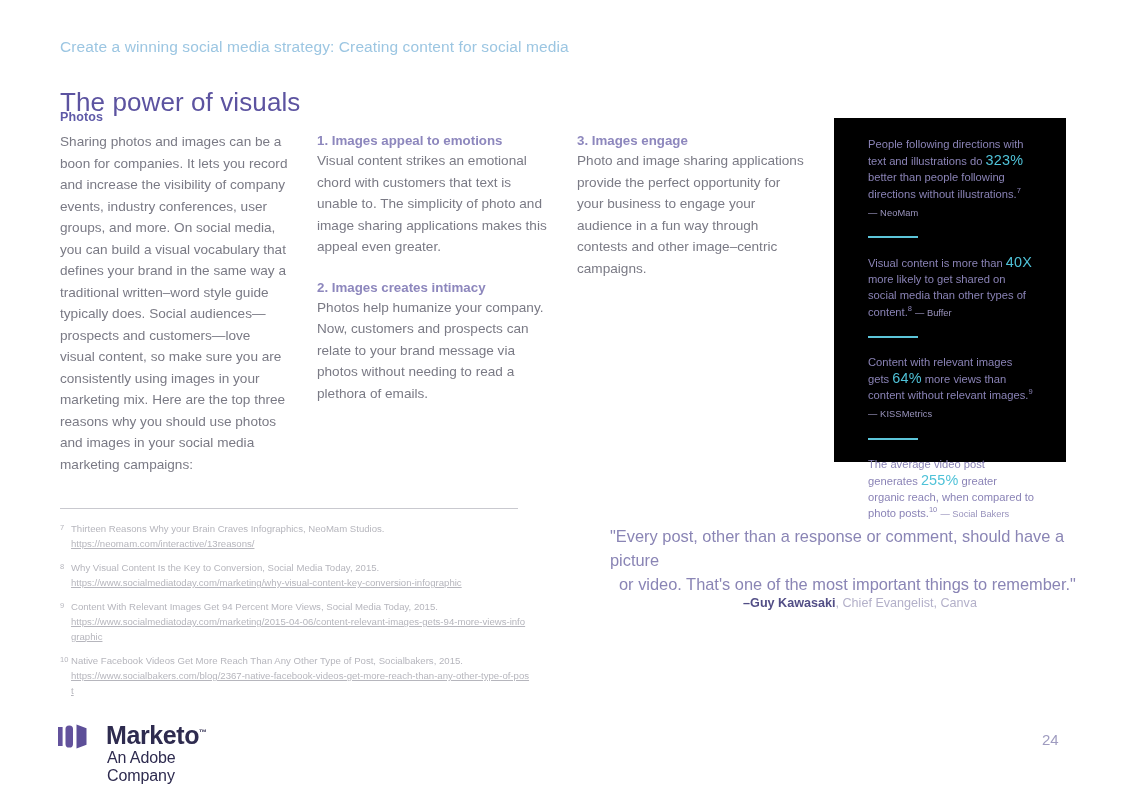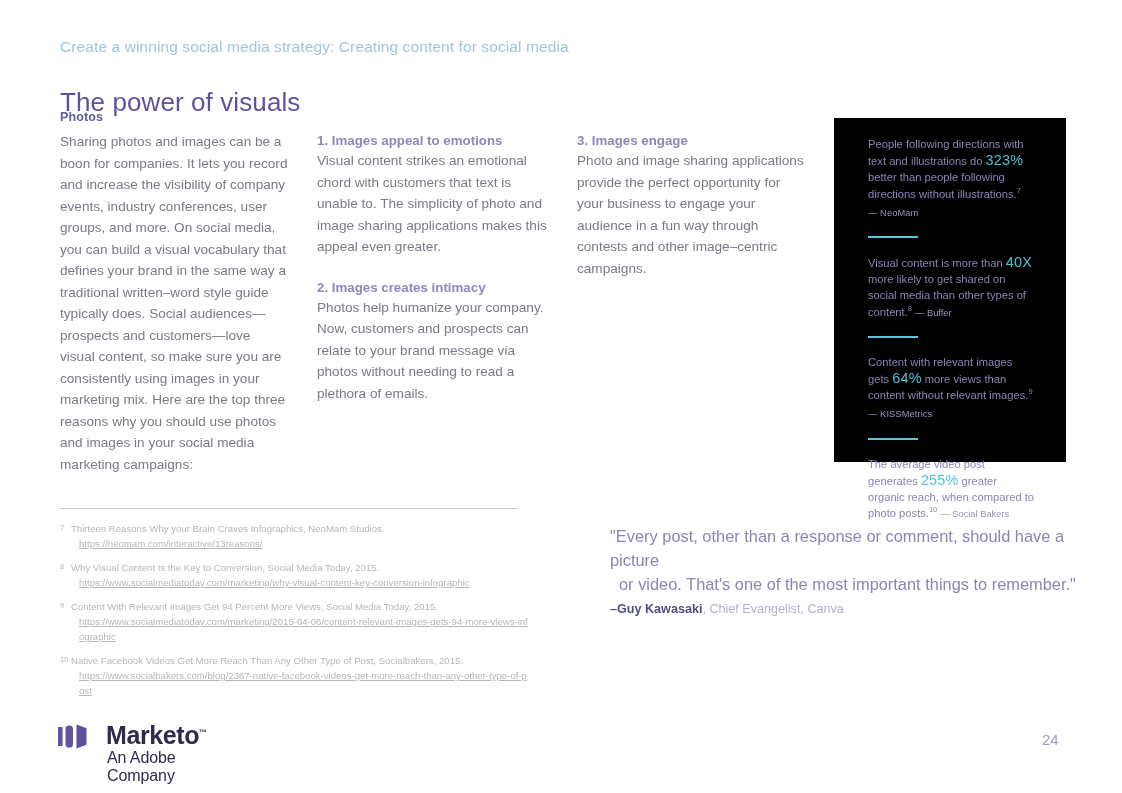--- a/index.html
+++ b/index.html
@@ -151,44 +151,43 @@
   .fn .marker {
     position: absolute;
     left: 0;
     top: -1px;
     font-size: 7.5px;
     color: #b6b6bd;
   }
   .fn .fn-title { display: block; }
   .fn .fn-url {
     display: block;
-    margin-left: 8px;
     text-decoration: underline;
     color: #b6b6bd;
     word-break: break-all;
   }
 
   
   .quote {
     position: absolute;
     left: 570px;
     top: 508px;
     width: 500px;
   }
   .quote-text {
     color: #8a85b5;
     font-size: 16.4px;
     line-height: 24px;
     margin: 0;
   }
   .quote-text .l2 { display: block; padding-left: 9px; }
   .quote-attrib {
-    margin-top: 6px;
     font-size: 12.6px;
     color: #b3b0c9;
+    text-align: center;
   }
   .quote-attrib .name {
     color: #524e86;
     font-weight: bold;
   }
 
   
   .logo {
     position: absolute;
     left: 58px;

